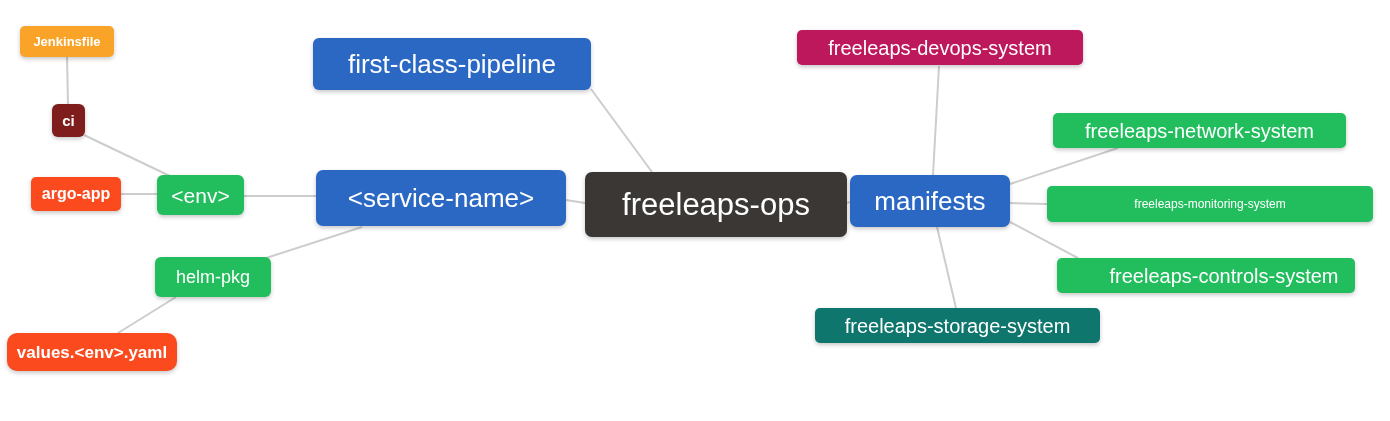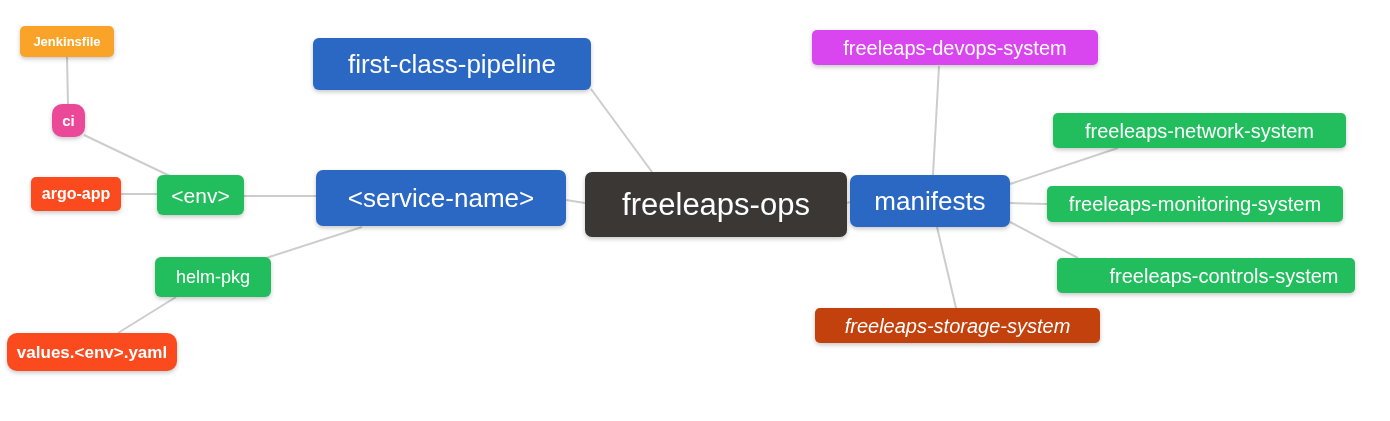--- a/index.html
+++ b/index.html
@@ -29,21 +29,21 @@
   .n-argo{left:31px;top:177px;width:90px;height:34px;font-size:16px;font-weight:bold;border-radius:5px;}
   .n-env{left:157px;top:175px;width:87px;height:40px;font-size:21px;}
   .n-helm{left:155px;top:257px;width:116px;height:40px;font-size:18px;}
   .n-values{left:7px;top:333px;width:170px;height:38px;font-size:17px;font-weight:bold;border-radius:10px;}
   .n-fcp{left:313px;top:38px;width:278px;height:52px;font-size:26px;}
   .n-svc{left:316px;top:170px;width:250px;height:56px;font-size:26px;border-radius:7px;}
   .n-ops{left:585px;top:172px;width:262px;height:65px;font-size:31px;border-radius:7px;}
   .n-manifests{left:850px;top:175px;width:160px;height:52px;font-size:26px;border-radius:7px;}
   .n-devops{left:797px;top:30px;width:286px;height:35px;font-size:20px;border-radius:5px;}
   .n-network{left:1053px;top:113px;width:293px;height:35px;font-size:20px;border-radius:5px;}
-  .n-monitoring{left:1047px;top:186px;width:296px;height:36px;font-size:20px;border-radius:5px;}
+  .n-monitoring{left:1047px;top:186px;width:326px;height:36px;font-size:12px;border-radius:5px;}
   .n-controls{left:1057px;top:258px;width:298px;height:35px;font-size:20px;border-radius:5px;}
   .n-storage{left:815px;top:308px;width:285px;height:35px;font-size:20px;border-radius:5px;}
 </style>
 </head>
 <body>
 
 <div class="canvas">
 
   <svg class="edges" viewBox="0 0 1390 421" xmlns="http://www.w3.org/2000/svg">
     <line class="edge" x1="67" y1="57" x2="68" y2="105" stroke="#CDCDCD"></line>
@@ -56,28 +56,28 @@
     <line class="edge" x1="566" y1="200" x2="585" y2="203" stroke="#CDCDCD"></line>
     <line class="edge" x1="847" y1="203" x2="850" y2="202" stroke="#CDCDCD"></line>
     <line class="edge" x1="933" y1="175" x2="939" y2="66" stroke="#CDCDCD"></line>
     <line class="edge" x1="1010" y1="184" x2="1118" y2="148" stroke="#CDCDCD"></line>
     <line class="edge" x1="1010" y1="203" x2="1047" y2="204" stroke="#CDCDCD"></line>
     <line class="edge" x1="1010" y1="222" x2="1078" y2="258" stroke="#CDCDCD"></line>
     <line class="edge" x1="937" y1="227" x2="956" y2="308" stroke="#CDCDCD"></line>
   </svg>
 
   <div class="node n-jenkinsfile" style="background: rgb(249, 164, 41); color: rgb(255, 255, 255);">Jenkinsfile</div>
-  <div class="node n-ci" style="background: #ec4899; color: rgb(255, 255, 255); border-radius: 10px;">ci</div>
+  <div class="node n-ci" style="background: #7f1d1d; color: rgb(255, 255, 255);">ci</div>
   <div class="node n-env" style="background: rgb(34, 190, 94); color: rgb(255, 255, 255);">&lt;env&gt;</div>
   <div class="node n-argo" style="background: rgb(250, 74, 30); color: rgb(255, 255, 255);">argo-app</div>
   <div class="node n-helm" style="background: rgb(34, 190, 94); color: rgb(255, 255, 255);">helm-pkg</div>
   <div class="node n-values" style="background: rgb(250, 74, 30); color: rgb(255, 255, 255);">values.&lt;env&gt;.yaml</div>
   <div class="node n-svc" style="background: rgb(42, 104, 196); color: rgb(255, 255, 255);">&lt;service-name&gt;</div>
   <div class="node n-fcp" style="background: rgb(42, 104, 196); color: rgb(255, 255, 255);">first-class-pipeline</div>
   <div class="node n-manifests" style="background: rgb(42, 104, 196); color: rgb(255, 255, 255);">manifests</div>
   <div class="node n-ops" style="background: rgb(59, 55, 52); color: rgb(255, 255, 255);">freeleaps-ops</div>
-  <div class="node n-devops" style="background: #d946ef; color: rgb(255, 255, 255); margin-left: 15px;">freeleaps-devops-system</div>
+  <div class="node n-devops" style="background: #be185d; color: rgb(255, 255, 255);">freeleaps-devops-system</div>
   <div class="node n-network" style="background: rgb(34, 190, 94); color: rgb(255, 255, 255);">freeleaps-network-system</div>
   <div class="node n-monitoring" style="background: rgb(34, 190, 94); color: rgb(255, 255, 255);">freeleaps-monitoring-system</div>
   <div class="node n-controls" style="background: rgb(34, 190, 94); color: rgb(255, 255, 255); padding-left: 36px;">freeleaps-controls-system</div>
-  <div class="node n-storage" style="background: #c2410c; color: rgb(255, 255, 255); font-style: italic;">freeleaps-storage-system</div>
+  <div class="node n-storage" style="background: #0f766e; color: rgb(255, 255, 255);">freeleaps-storage-system</div>
 
 </div>
 
 </body></html>

